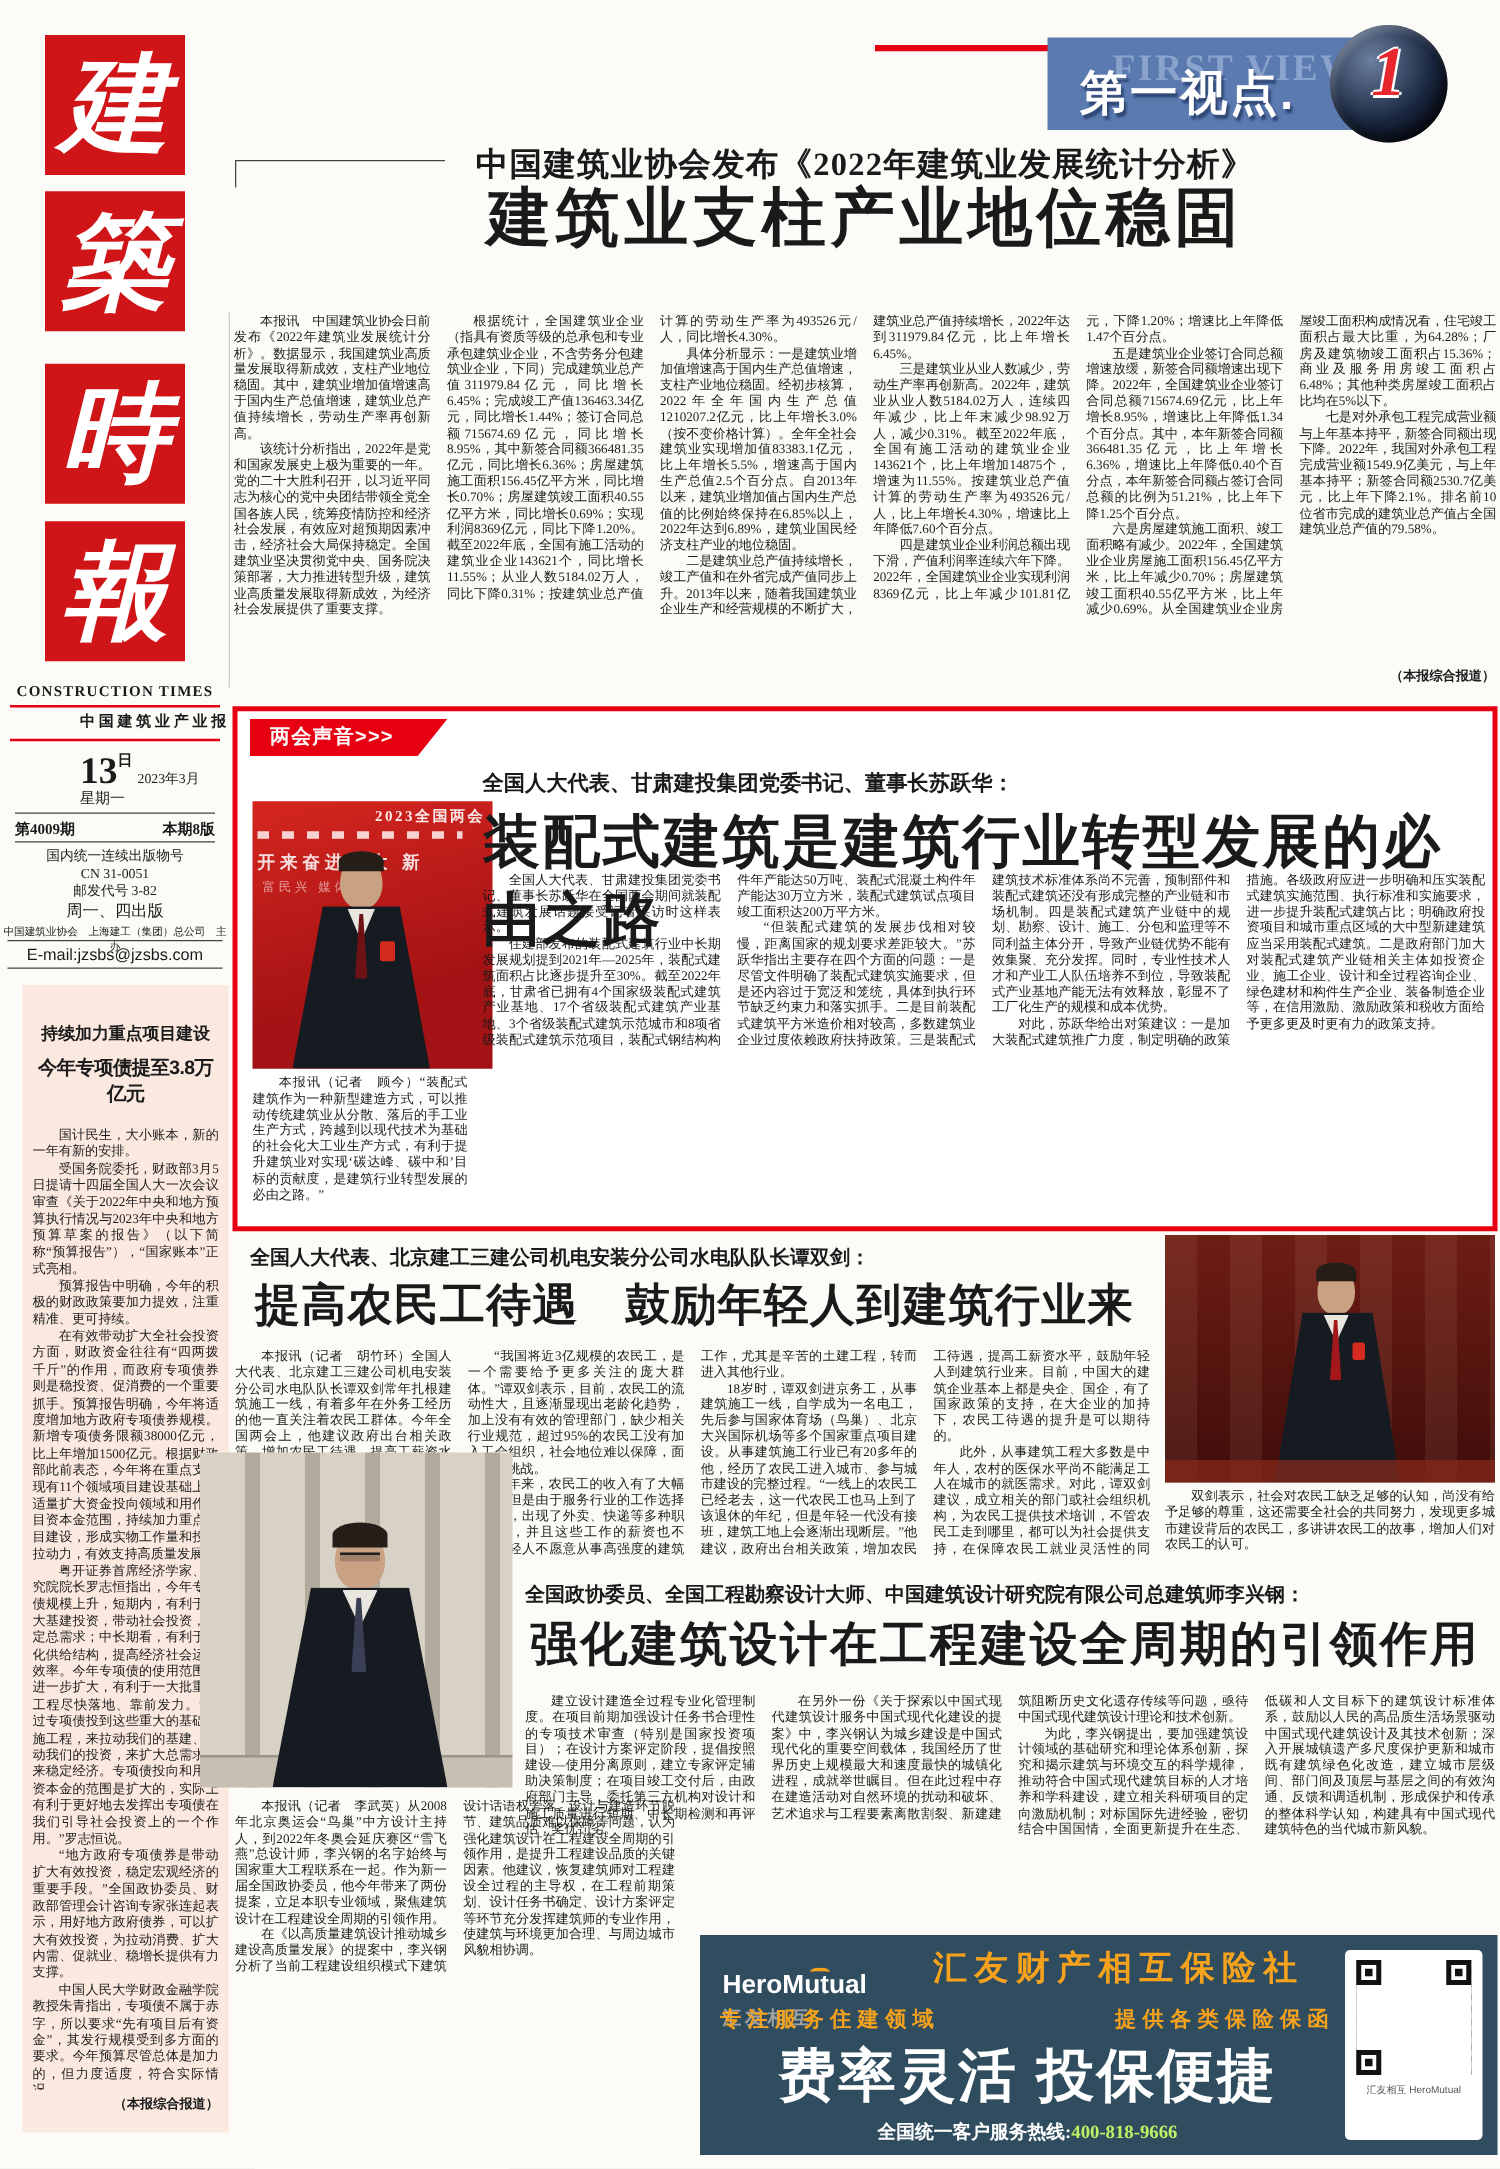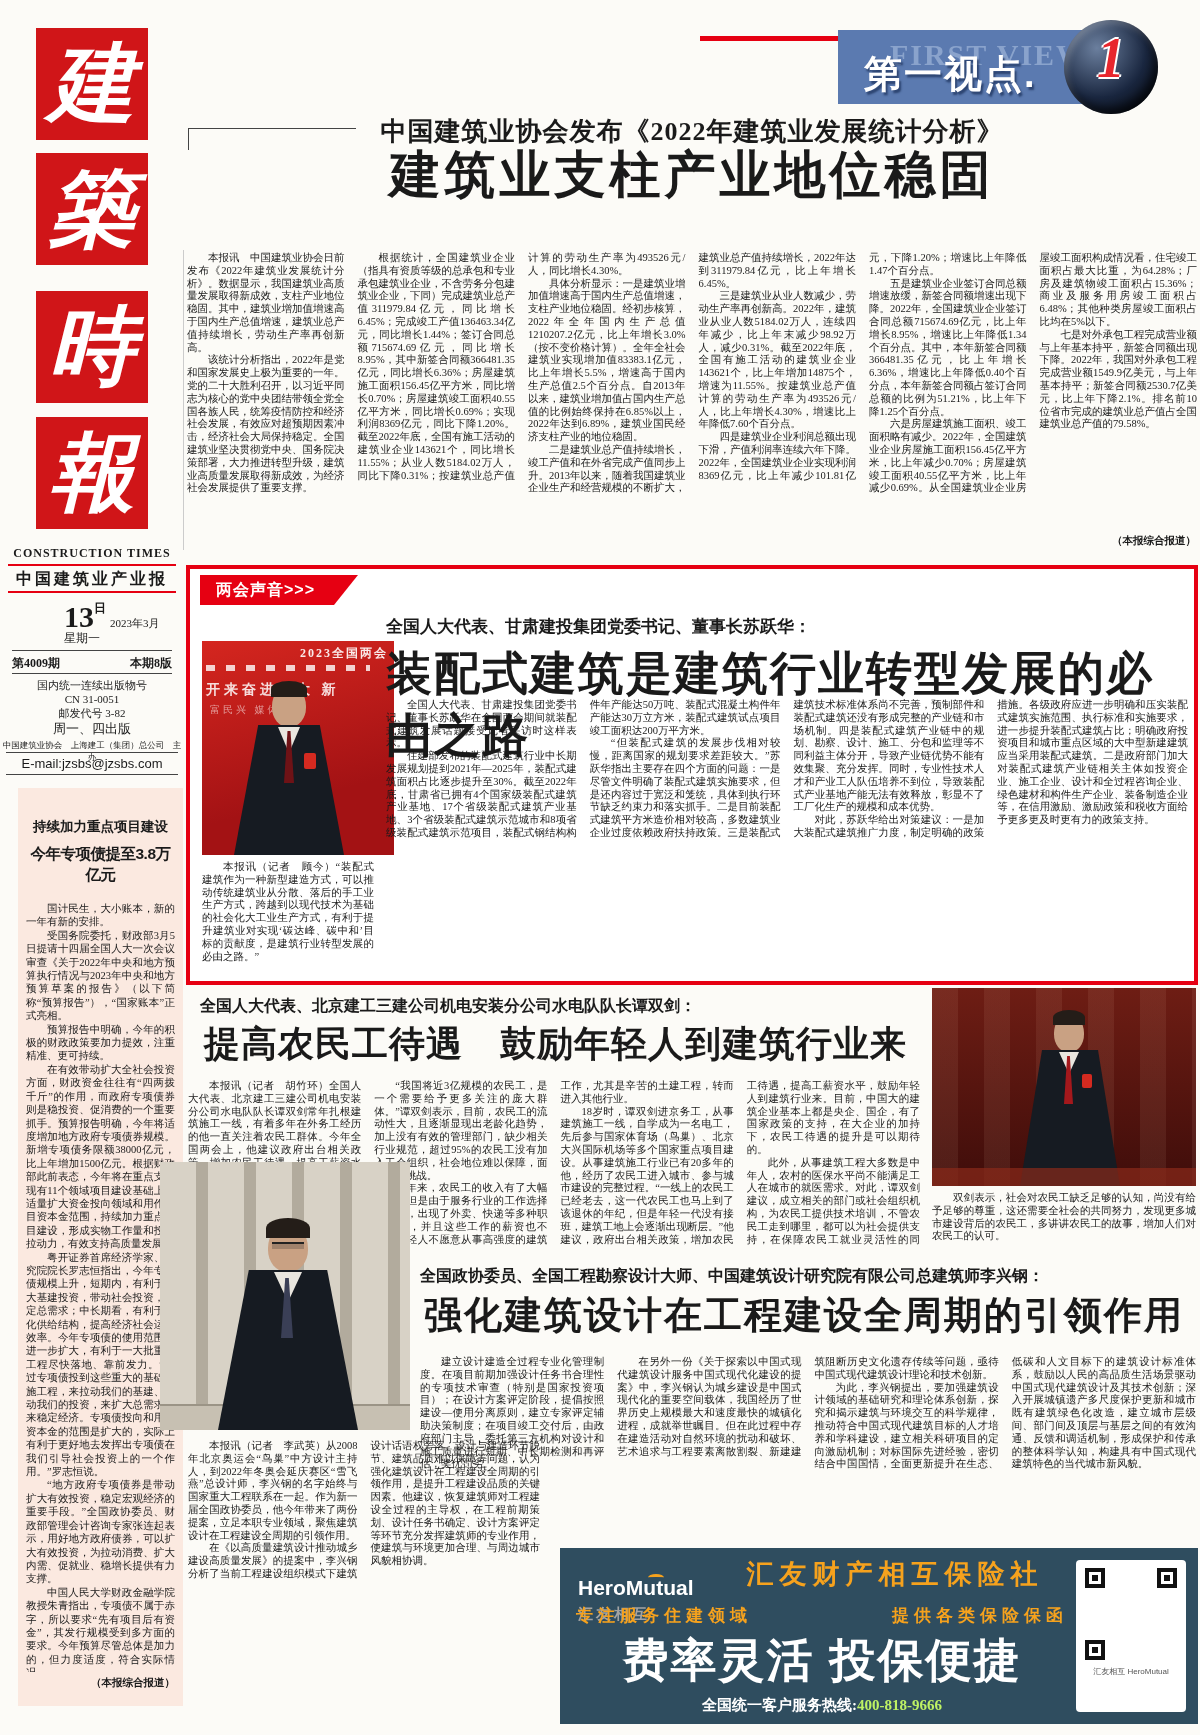--- a/index.html
+++ b/index.html
@@ -38,21 +38,21 @@
 <div class="page">
 
   <div class="abs" style="left:0;top:0;width:184px;height:780px;">
     <div class="logo-sq" style="top:28px;"><span>建</span></div>
     <div class="logo-sq" style="top:153px;"><span>築</span></div>
     <div class="logo-sq" style="top:291px;"><span>時</span></div>
     <div class="logo-sq" style="top:417px;"><span>報</span></div>
 
     <div class="abs" style="left:0;top:546px;width:184px;text-align:center;font-size:12px;font-weight:bold;letter-spacing:1px;">CONSTRUCTION TIMES</div>
     <div class="abs redline" style="left:8px;top:564px;width:168px;height:2px;"></div>
-    <div class="abs" style="left:0;top:569px;width:184px;text-align:center;font-size:16px;font-weight:bold;letter-spacing:3px;">中国建筑业产业报</div>
+    <div class="abs" style="left:0;top:569px;width:184px;text-align:right;font-size:12px;font-weight:bold;letter-spacing:3px;">中国建筑业产业报</div>
     <div class="abs redline" style="left:8px;top:591px;width:168px;height:2px;"></div>
 
     <div class="abs" style="left:28px;top:600px;width:130px;margin-left:36px;">
       <span style="font-size:30px;font-weight:bold;">13</span><span style="font-size:12px;font-weight:bold;vertical-align:top;">日</span>
       <span style="font-size:11px;">2023年3月</span>
       <div style="font-size:12px;margin-top:-4px;">星期一</div>
     </div>
     <div class="abs hairline" style="left:12px;top:650px;width:160px;"></div>
     <div class="abs" style="left:12px;top:655px;width:160px;display:flex;justify-content:space-between;font-size:12px;font-weight:bold;">
       <span>第4009期</span>

